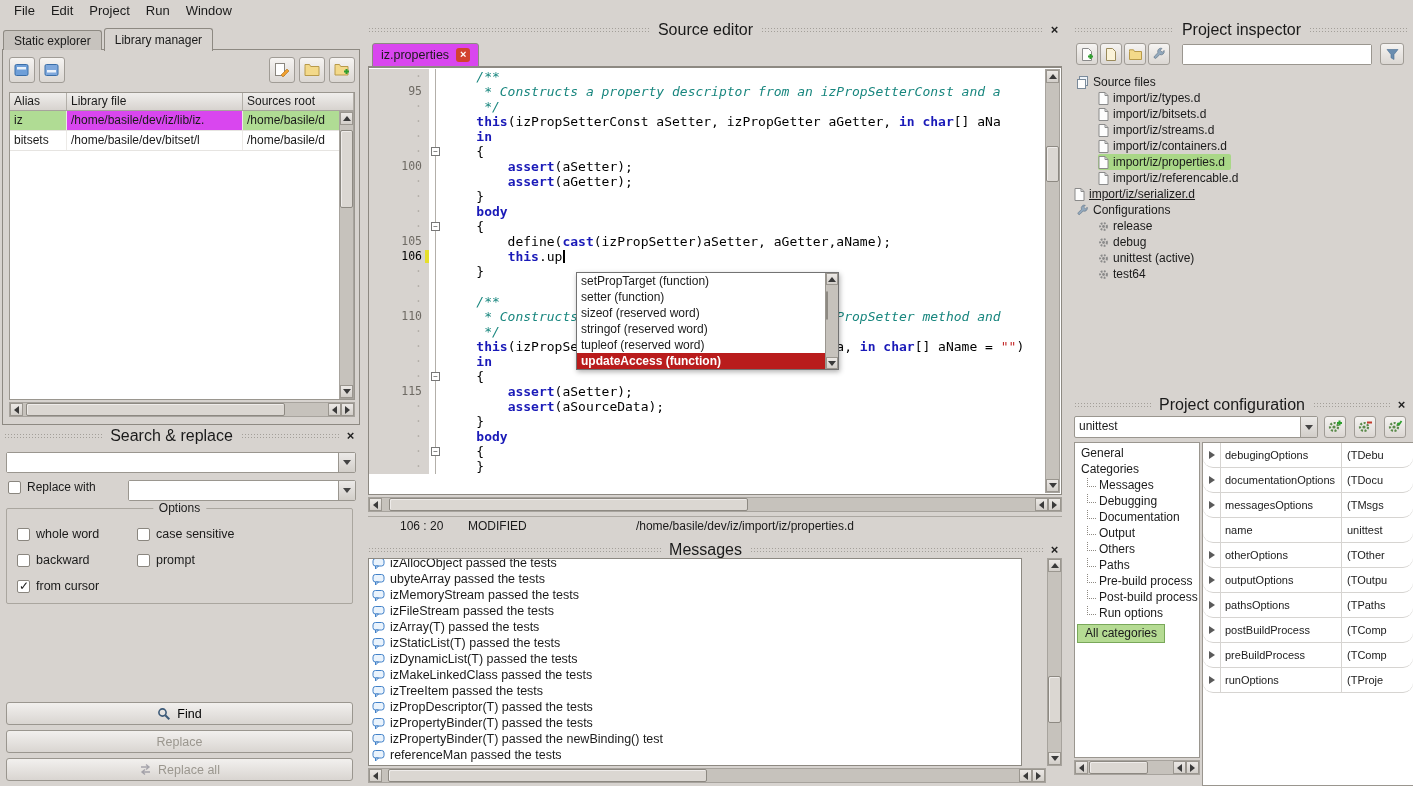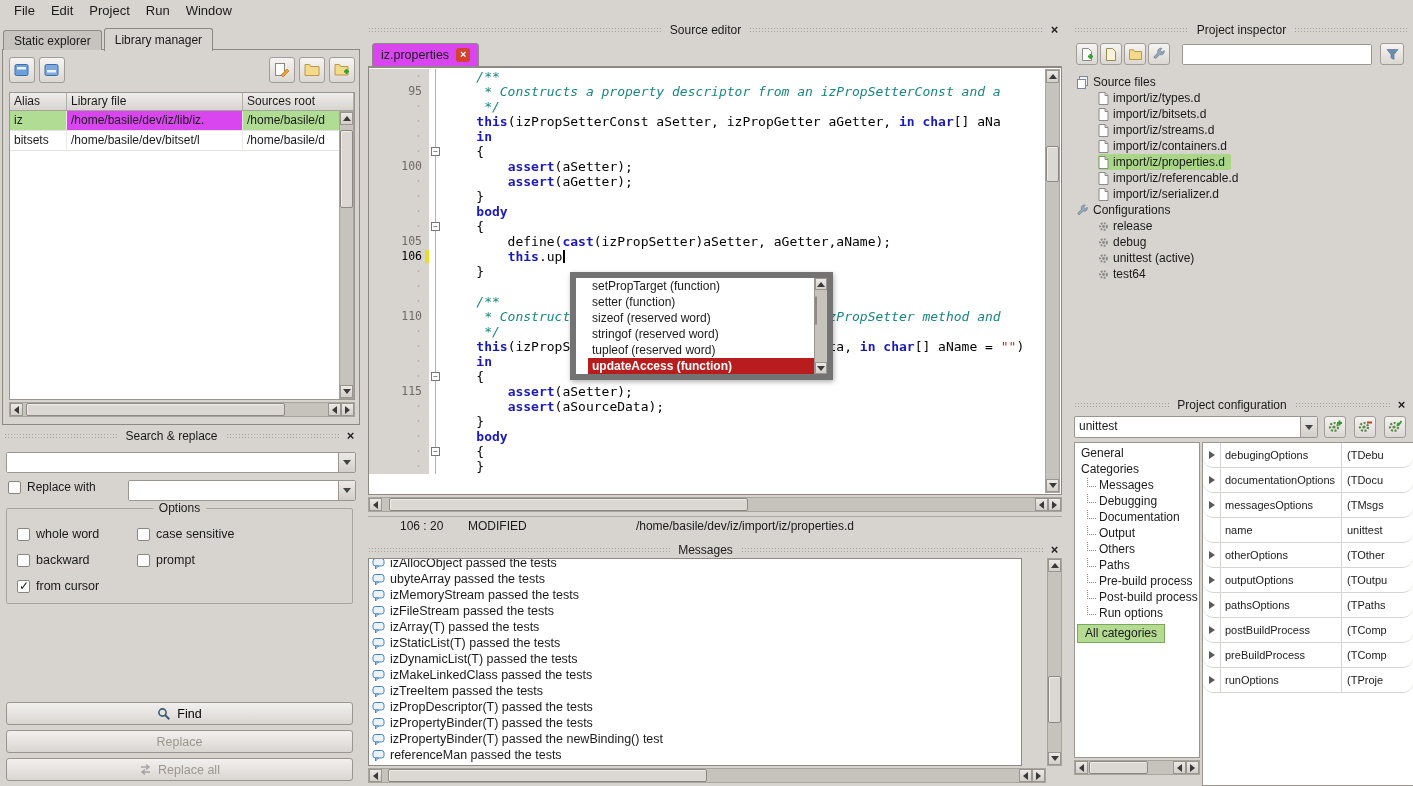--- a/index.html
+++ b/index.html
@@ -3,21 +3,21 @@
 <meta charset="utf-8">
 <style>
   *{margin:0;padding:0;box-sizing:border-box;}
   html,body{width:1413px;height:786px;}
   body{position:relative;overflow:hidden;background:#d7d3cf;color:#1a1a1a;
        font-family:"Liberation Sans",sans-serif;font-size:12px;}
 
   
   .panel{position:absolute;}
   .panel-header{display:flex;align-items:center;height:16px;margin:0 4px;}
-  .panel-title{padding:0 8px;font-size:12px;white-space:nowrap;}
+  .panel-title{padding:0 8px;font-size:16px;white-space:nowrap;}
   .grip{flex:1;height:6px;background-image:radial-gradient(#a39f99 0.9px,transparent 1px);
         background-size:3px 3px;}
   .panel-close{width:15px;height:14px;line-height:13px;text-align:center;font-size:13px;
                font-weight:bold;color:#222;margin-left:4px;cursor:default;}
 
   .tool-btn{border:1px solid #a09c96;border-radius:3px;background:linear-gradient(#f6f4f2,#dbd7d3);
             display:flex;align-items:center;justify-content:center;position:absolute;}
   .btn{display:flex;align-items:center;justify-content:center;gap:6px;
        border:1px solid #9a968f;border-radius:3px;background:linear-gradient(#f2f0ee,#d9d5d1);
        font-size:12.5px;position:absolute;}
@@ -119,22 +119,22 @@
   .caret{display:inline-block;width:2px;height:13px;background:#000;vertical-align:-2px;margin-left:1px;}
   #editor-vscroll{top:1px;right:1px;bottom:1px;}
   #editor-hscroll{left:4px;top:477px;width:694px;}
   #statusbar{position:absolute;left:4px;top:496px;right:4px;height:19px;border-top:1px solid #aba7a1;
              display:flex;align-items:center;font-size:12px;}
   .status-pos{width:100px;padding-left:32px;}
   .status-state{width:150px;}
   .status-path{flex:1;text-align:center;padding-right:190px;white-space:nowrap;overflow:hidden;}
 
   
-  #completion{position:absolute;left:201px;top:204px;width:263px;background:#fff;border:6px solid #737373;
-              display:flex;z-index:6;box-shadow:1px 2px 5px rgba(0,0,0,.3);padding-left:12px;}
+  #completion{position:absolute;left:207px;top:204px;width:263px;background:#fff;border:1px solid #737373;
+              display:flex;z-index:6;box-shadow:1px 2px 5px rgba(0,0,0,.3);}
   #completion-list{flex:1;}
   .popup-item{height:16px;line-height:16px;padding-left:4px;font-size:12px;white-space:nowrap;overflow:hidden;}
   .popup-item.selected{background:#b91c1c;color:#fff;font-weight:bold;}
   #completion-scroll{width:13px;border-left:1px solid #9a968f;background:#c6c2bc;display:flex;flex-direction:column;}
   #completion-scroll .sb-btn{width:12px;height:12px;}
 
   
   #messages-panel{left:364px;top:540px;width:702px;height:246px;}
   #msg-list{position:absolute;left:4px;top:18px;width:654px;height:208px;border:1px solid #8d8982;
             background:#fff;overflow:hidden;}
@@ -816,21 +816,21 @@
       </div>
       <div class="tree-row" style="margin-left: 24px;">
         <span class="ic">
           <svg width="11" height="13" viewBox="0 0 11 13">
             <path d="M1 .5h6l3 3V12.5H1z" fill="#fdfdfd" stroke="#8a8a8a"></path>
             <path d="M7 .5v3h3" fill="none" stroke="#8a8a8a"></path>
           </svg>
         </span>
         <span>import/iz/referencable.d</span>
       </div>
-      <div class="tree-row" style="margin-left: 24px;">
+      <div class="tree-row" style=" text-decoration: underline;">
         <span class="ic">
           <svg width="11" height="13" viewBox="0 0 11 13">
             <path d="M1 .5h6l3 3V12.5H1z" fill="#fdfdfd" stroke="#8a8a8a"></path>
             <path d="M7 .5v3h3" fill="none" stroke="#8a8a8a"></path>
           </svg>
         </span>
         <span>import/iz/serializer.d</span>
       </div>
       <div class="tree-row" style="margin-left: 2px;">
         <span class="ic">

